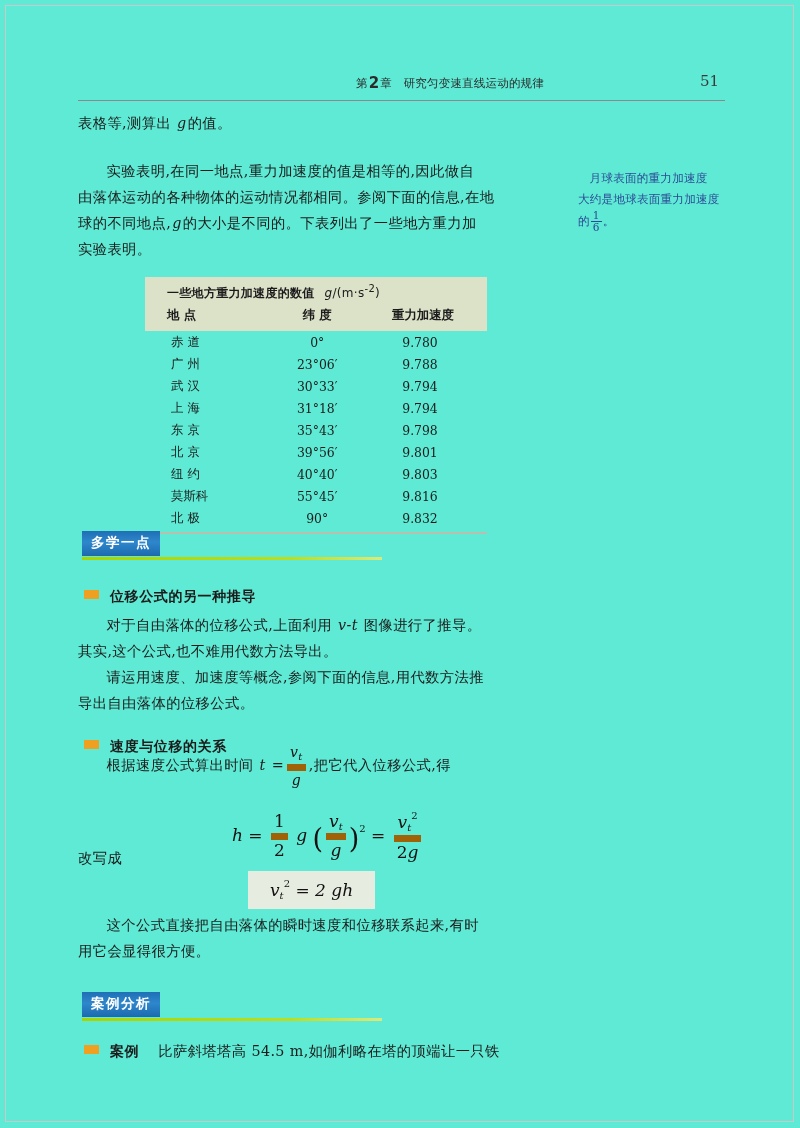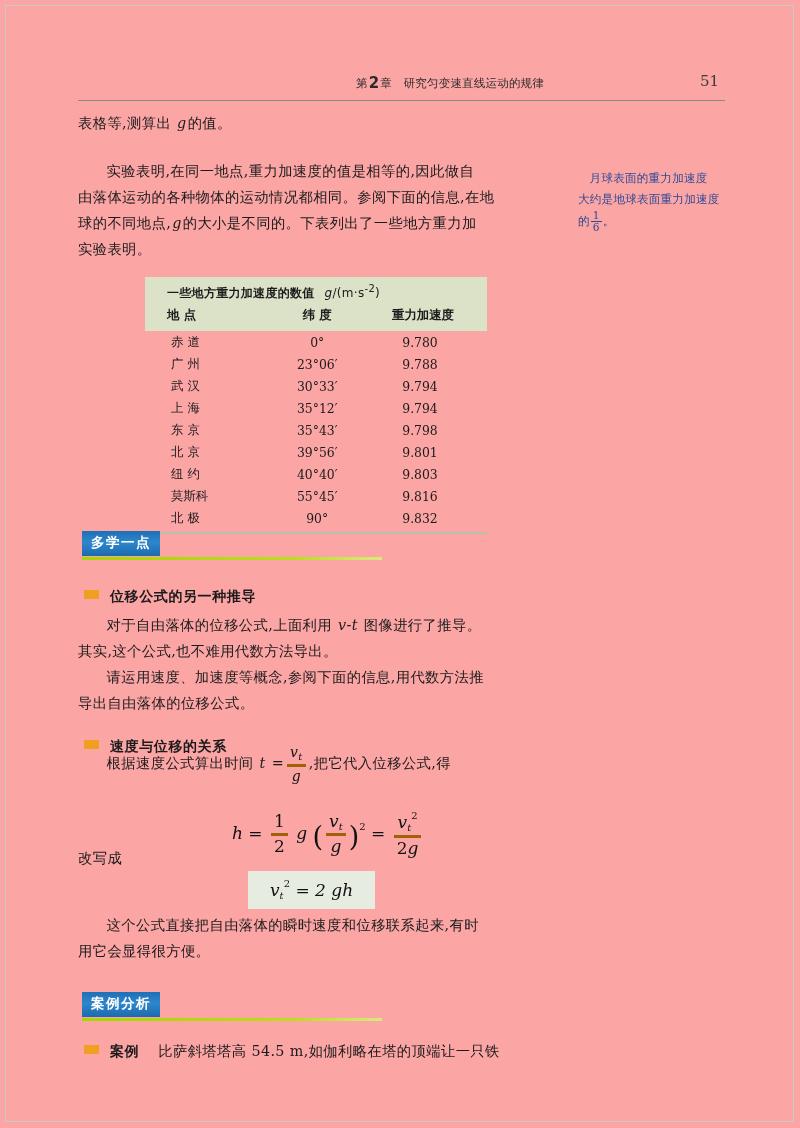--- a/index.html
+++ b/index.html
@@ -7,21 +7,21 @@
     padding: 0;
     background: #ffffff;
   }
   body {
     font-family: "DejaVu Sans", "Liberation Sans", sans-serif;
   }
   #page {
     position: relative;
     width: 800px;
     height: 1128px;
-    background: #fca5a5;
+    background: #5eead4;
     box-sizing: border-box;
     overflow: hidden;
   }
   .page-border {
     position: absolute;
     left: 5px;
     top: 5px;
     width: 789px;
     height: 1117px;
     border: 1px solid #c9c9c9;
@@ -219,21 +219,21 @@
     font-style: italic;
     color: #111111;
   }
   .frac {
     display: inline-block;
     vertical-align: middle;
     text-align: center;
     line-height: 1.15;
     padding: 0 3px;
   }
-  .frac > .num { display: block; border-bottom: 3px solid #a16207; padding: 0 3px 1px 3px; }
+  .frac > .num { display: block; border-bottom: 7px solid #a16207; padding: 0 3px 1px 3px; }
   .frac > .den { display: block; padding: 1px 3px 0 3px; }
   .eq-display {
     position: absolute;
     font-size: 17px;
     white-space: nowrap;
   }
   .paren {
     font-style: normal;
     font-size: 27px;
     vertical-align: -7px;
@@ -318,21 +318,21 @@
           <td class="c-lat">23°06′</td>
           <td class="c-g">9.788</td>
         </tr>
         <tr>
           <td class="c-place">武汉</td>
           <td class="c-lat">30°33′</td>
           <td class="c-g">9.794</td>
         </tr>
         <tr>
           <td class="c-place">上海</td>
-          <td class="c-lat">35°12′</td>
+          <td class="c-lat">31°18′</td>
           <td class="c-g">9.794</td>
         </tr>
         <tr>
           <td class="c-place">东京</td>
           <td class="c-lat">35°43′</td>
           <td class="c-g">9.798</td>
         </tr>
         <tr>
           <td class="c-place">北京</td>
           <td class="c-lat">39°56′</td>

